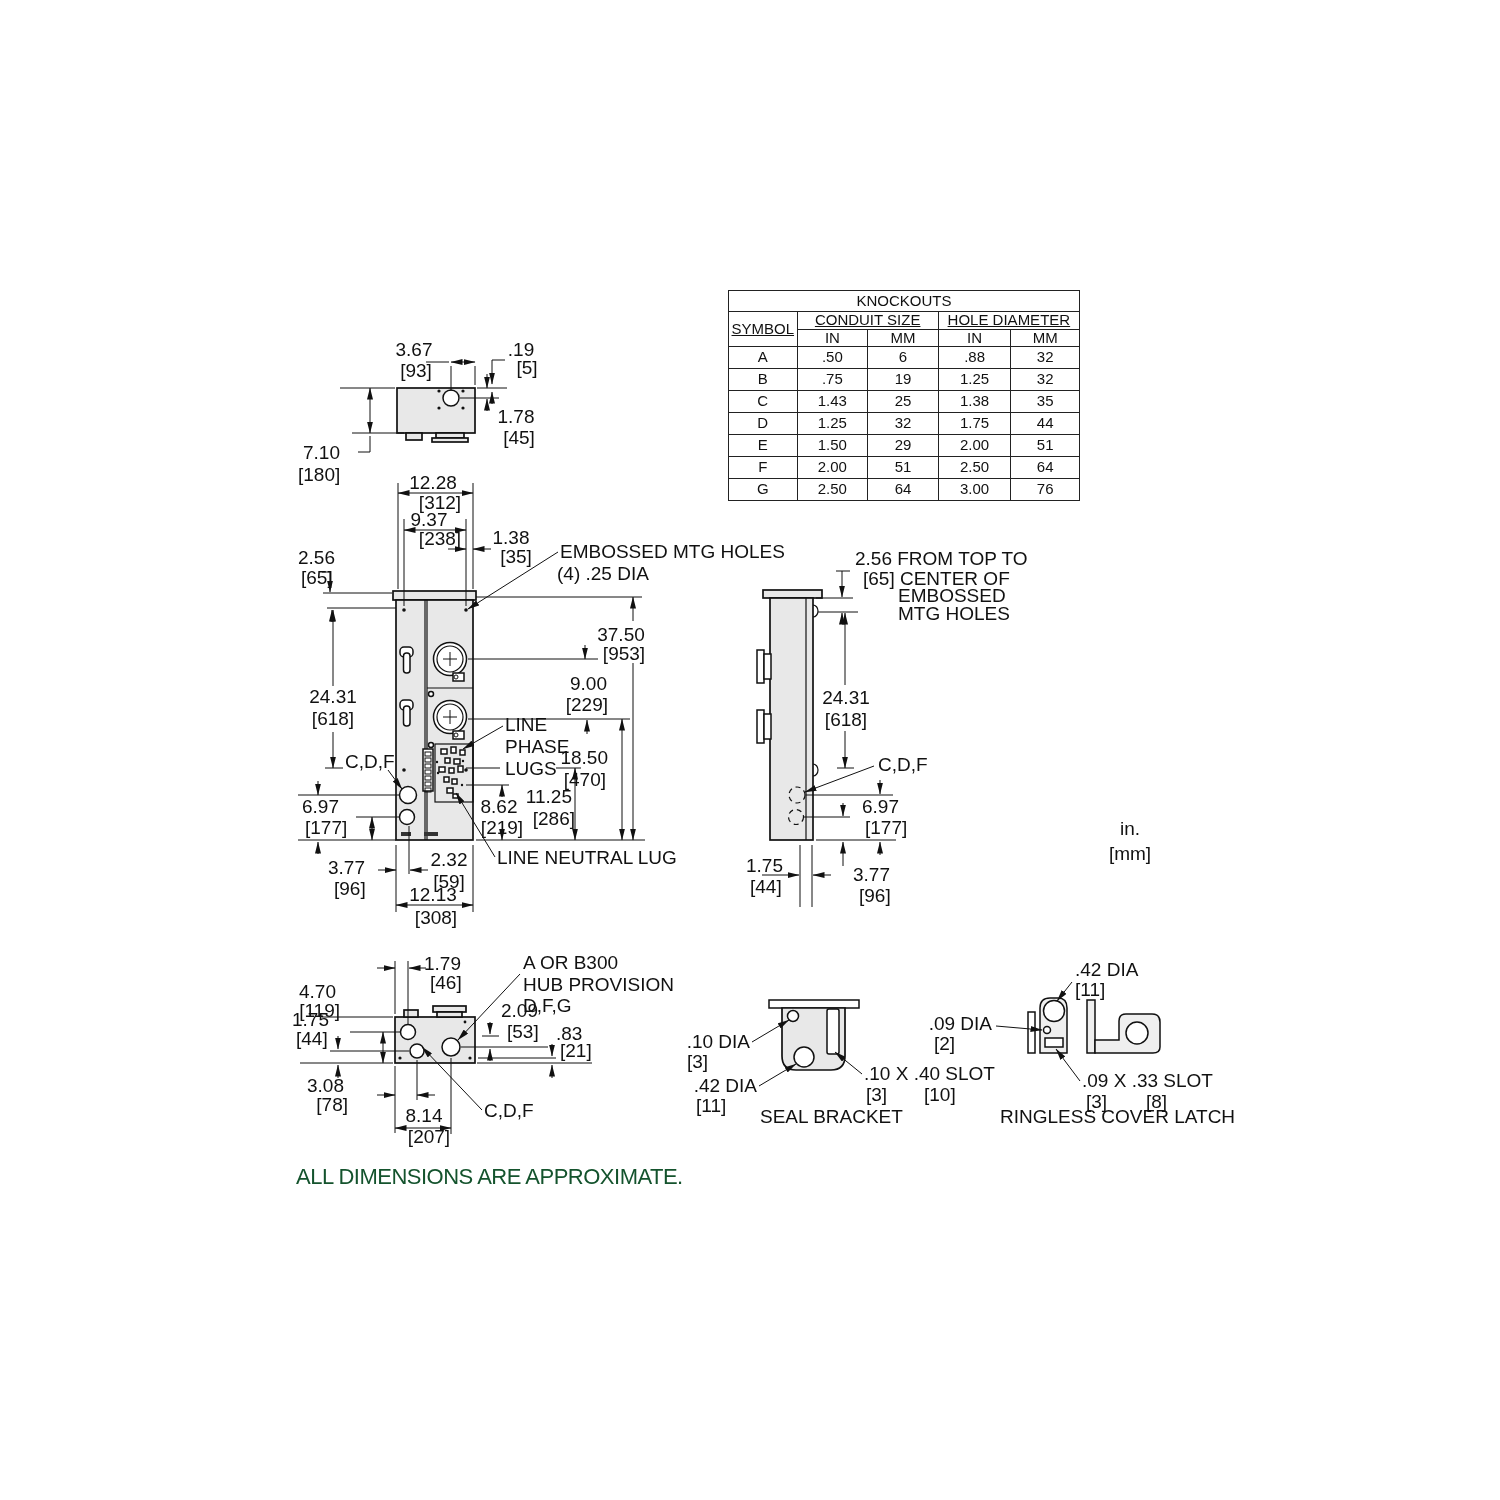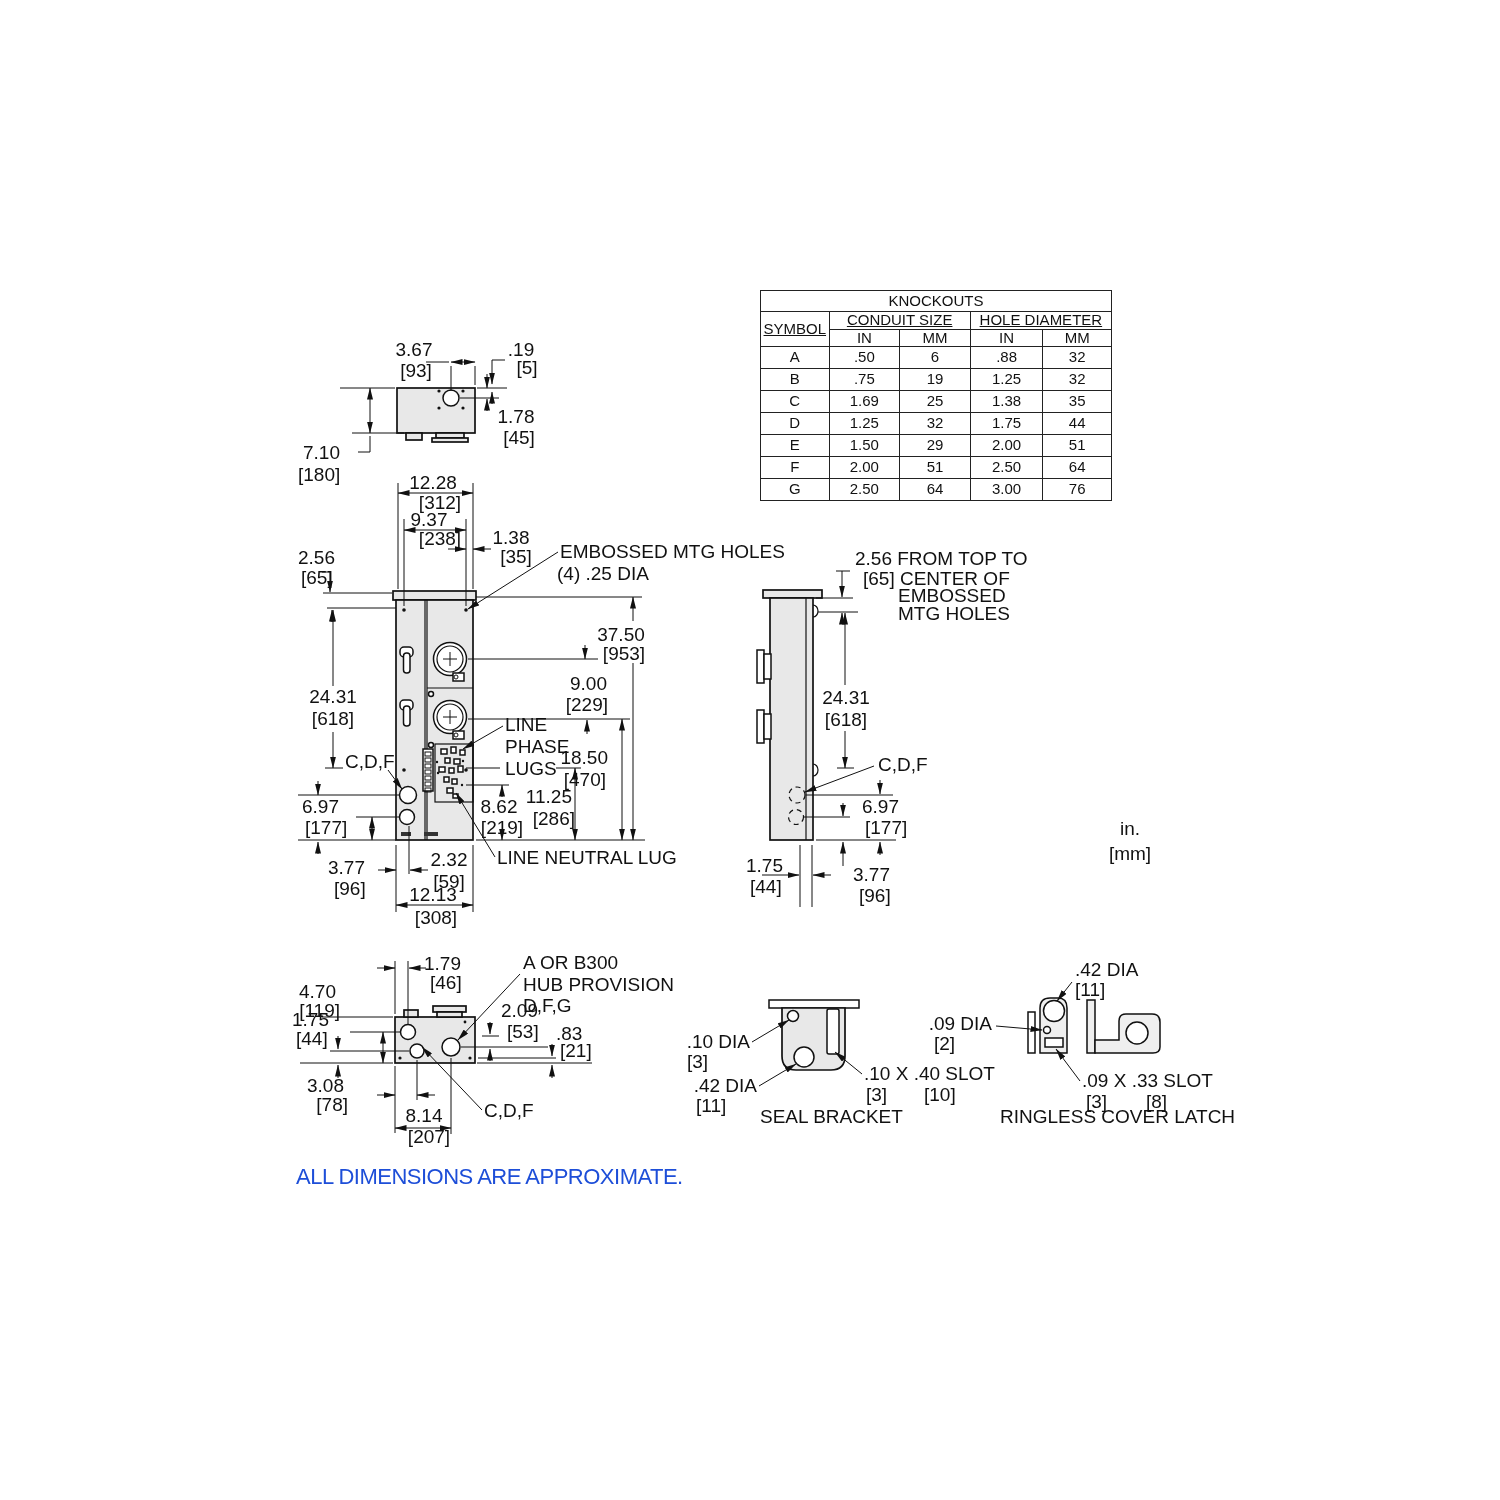--- a/index.html
+++ b/index.html
@@ -8,31 +8,31 @@
   svg{position:absolute;left:0;top:0;}
   svg text{font-family:"Liberation Sans",sans-serif;font-size:19px;fill:#111;}
   .g{fill:#e8e8e8;stroke:#111;stroke-width:1.7;}
   .w{fill:#fff;stroke:#111;stroke-width:1.5;}
   .t{fill:none;stroke:#111;stroke-width:1;}
   .t2{fill:none;stroke:#111;stroke-width:1.2;}
   .dash{fill:none;stroke:#111;stroke-width:1.2;stroke-dasharray:5 4;}
   .dk{fill:#333;stroke:none;}
   .dot{fill:#111;stroke:none;}
   
-  .ktable{position:absolute;left:760px;top:290px;width:352px;border-collapse:collapse;
+  .ktable{position:absolute;left:728px;top:290px;width:352px;border-collapse:collapse;
           table-layout:fixed;background:#fff;}
   .ktable th,.ktable td{border:1.5px solid #222;font-size:15px;font-weight:400;
           text-align:center;padding:0;line-height:1.1;color:#111;}
   .ktable .ttl{height:21px;}
   .ktable .h1{height:16px;text-decoration:underline;}
   .ktable .h2{height:16px;}
   .ktable .dr td{height:21px;}
   
   .footer{position:absolute;left:296px;top:1164px;font-size:22px;line-height:26px;
-          letter-spacing:-0.5px;color:#1d4ed8;white-space:nowrap;}
+          letter-spacing:-0.5px;color:#14532d;white-space:nowrap;}
 </style>
 </head>
 <body>
 
 <div id="stage">
 
 <svg width="1500" height="1500" viewBox="0 0 1500 1500">
   <defs>
     <marker id="mE" viewBox="0 0 12 6" markerWidth="12" markerHeight="6" refX="11.5" refY="3" orient="auto" markerUnits="userSpaceOnUse">
           <path d="M0,0 L12,3 L0,6 Z" fill="#111"></path>
@@ -435,21 +435,21 @@
   </tr>
   <tr class="dr">
     <td>B</td>
           <td>.75</td>
           <td>19</td>
           <td>1.25</td>
           <td>32</td>
   </tr>
   <tr class="dr">
     <td>C</td>
-          <td>1.69</td>
+          <td>1.43</td>
           <td>25</td>
           <td>1.38</td>
           <td>35</td>
   </tr>
   <tr class="dr">
     <td>D</td>
           <td>1.25</td>
           <td>32</td>
           <td>1.75</td>
           <td>44</td>

